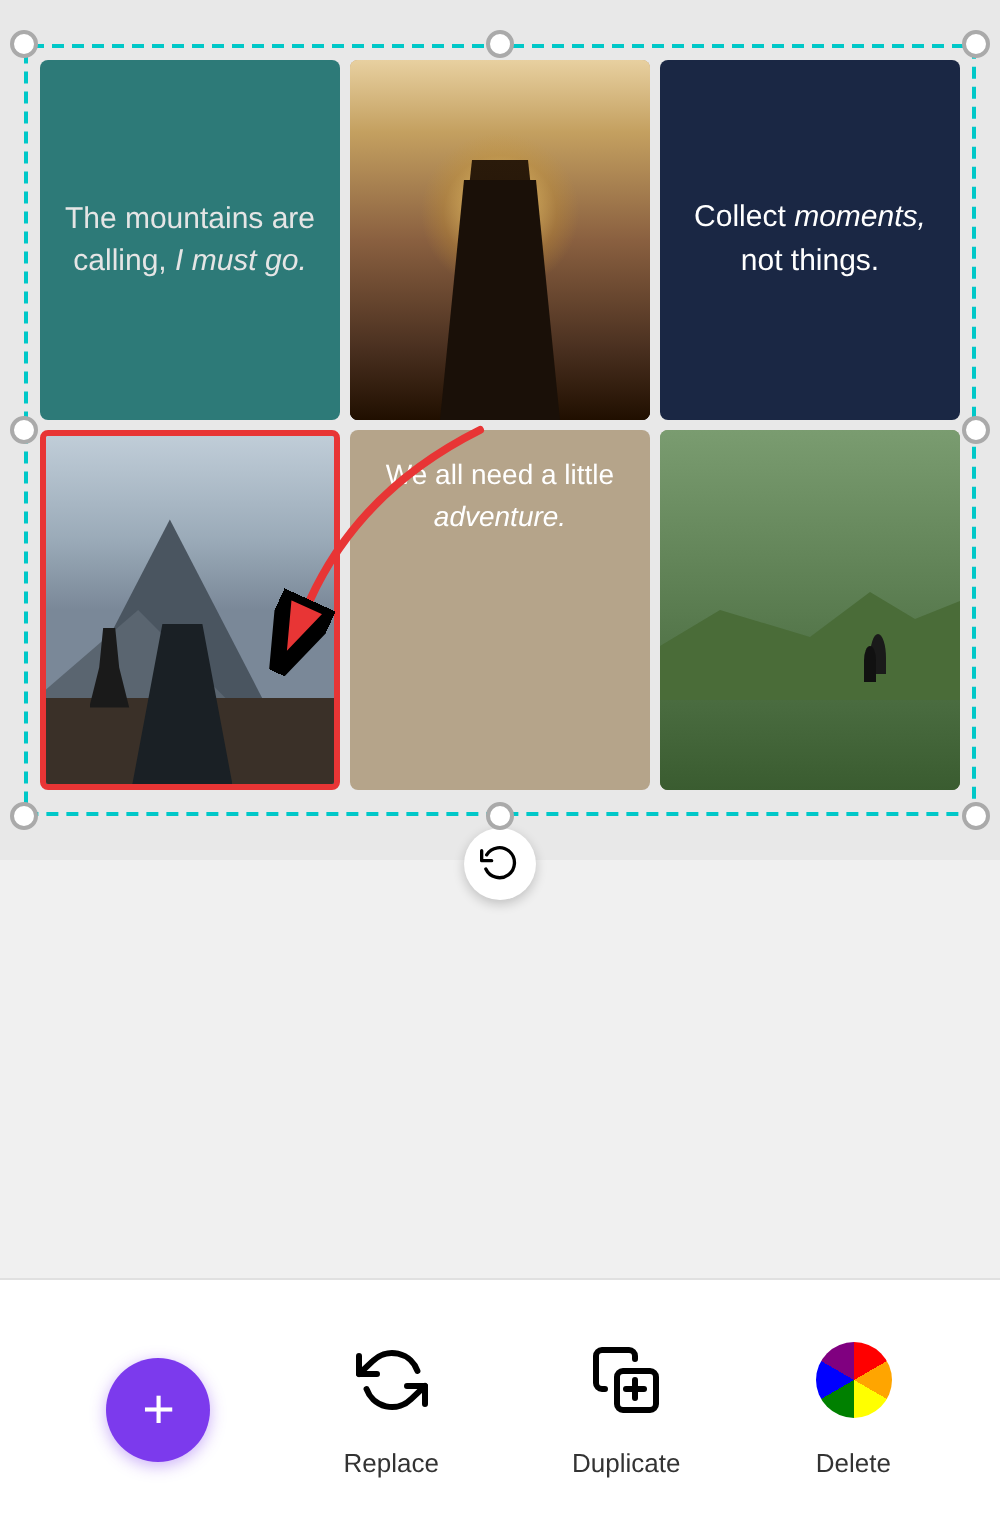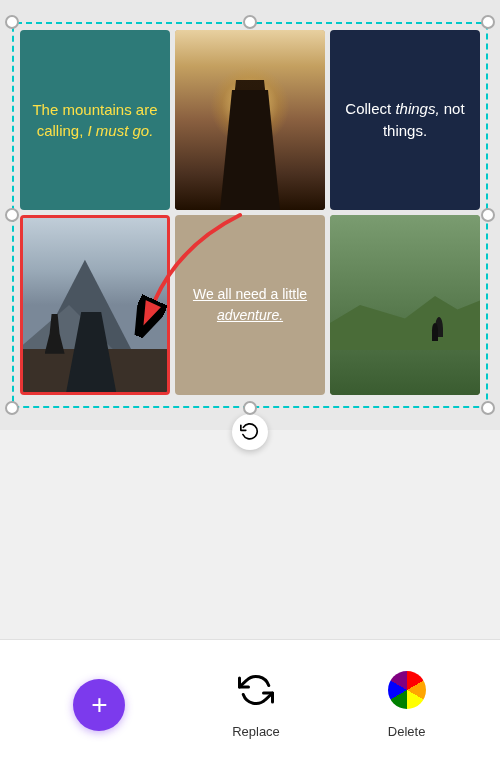--- a/index.html
+++ b/index.html
@@ -76,21 +76,21 @@
       position: relative;
     }
 
     
     .cell-1 {
       background: #2d7a78;
       display: flex;
       align-items: center;
       justify-content: center;
       text-align: center;
-      color: #fde047;
+      color: #e5e5e5;
       padding: 12px;
     }
     .cell-1 .cell-text {
       font-size: 15px;
       line-height: 1.4;
       font-weight: 400;
     }
     .cell-1 .cell-text em {
       font-style: italic;
     }
@@ -154,26 +154,25 @@
       width: 50px;
       height: 80px;
       background: #1a2025;
       clip-path: polygon(30% 0%, 70% 0%, 100% 100%, 0% 100%);
     }
 
     
     .cell-5 {
       background: #b5a48a;
       display: flex;
-      align-items: center;
+      align-items: flex-start;
       justify-content: center;
       text-align: center;
       color: white;
       padding: 12px;
-      text-decoration: underline;
     }
     .cell-5 .cell-text {
       font-size: 14px;
       line-height: 1.5;
     }
     .cell-5 .cell-text em {
       font-style: italic;
     }
 
     
@@ -368,21 +367,21 @@
       </div>
 
       <div class="cell cell-2">
         <div style="position:absolute;inset:0;background:linear-gradient(to bottom,#e8d0a0 0%,#c4a060 20%,#8a6040 50%,#4a3020 80%,#200f00 100%);"></div>
         <div style="position:absolute;top:20%;left:50%;transform:translateX(-50%);width:80px;height:80px;background:radial-gradient(circle,rgba(255,220,120,0.8) 0%,rgba(200,150,50,0.3) 50%,transparent 70%);border-radius:50%;"></div>
         <div style="position:absolute;bottom:0;left:50%;transform:translateX(-50%);width:70px;height:130px;background:linear-gradient(to bottom,#2a1a0a,#1a0a00);clip-path:polygon(30% 0%,70% 0%,90% 100%,10% 100%);"></div>
       </div>
 
       <div class="cell cell-3">
         <div class="cell-text">
-          Collect <em>things,</em> not things.
+          Collect <em>moments,</em> not things.
         </div>
       </div>
 
       <div class="cell cell-4">
         <div class="mountain-scene">
           <div class="sky"></div>
           <div class="mountain"></div>
           <div class="mountain2"></div>
           <div class="ground"></div>
           <div class="figure"></div>
@@ -435,20 +434,31 @@
       <svg width="36" height="36" viewBox="0 0 24 24" stroke="#222" stroke-width="1.8">
         <path d="M1 4v6h6"></path>
         <path d="M23 20v-6h-6"></path>
         <path d="M20.49 9A9 9 0 0 0 5.64 5.64L1 10m22 4-4.64 4.36A9 9 0 0 1 3.51 15"></path>
       </svg>
     </div>
     <span class="toolbar-label">Replace</span>
   </div>
 
 
+  <div class="toolbar-item">
+    <div class="toolbar-icon">
+      <svg width="36" height="36" viewBox="0 0 24 24" stroke="#222" stroke-width="1.8">
+        <rect x="9" y="9" width="13" height="13" rx="2" ry="2"></rect>
+        <path d="M5 15H4a2 2 0 0 1-2-2V4a2 2 0 0 1 2-2h9a2 2 0 0 1 2 2v1"></path>
+        <line x1="15" y1="12" x2="15" y2="18"></line>
+        <line x1="12" y1="15" x2="18" y2="15"></line>
+      </svg>
+    </div>
+    <span class="toolbar-label">Duplicate</span>
+  </div>
 
   <div class="toolbar-item">
     <div class="toolbar-icon">
       <div class="colour-icon"></div>
     </div>
     <span class="toolbar-label">Delete</span>
   </div>
 
 </div>
 

